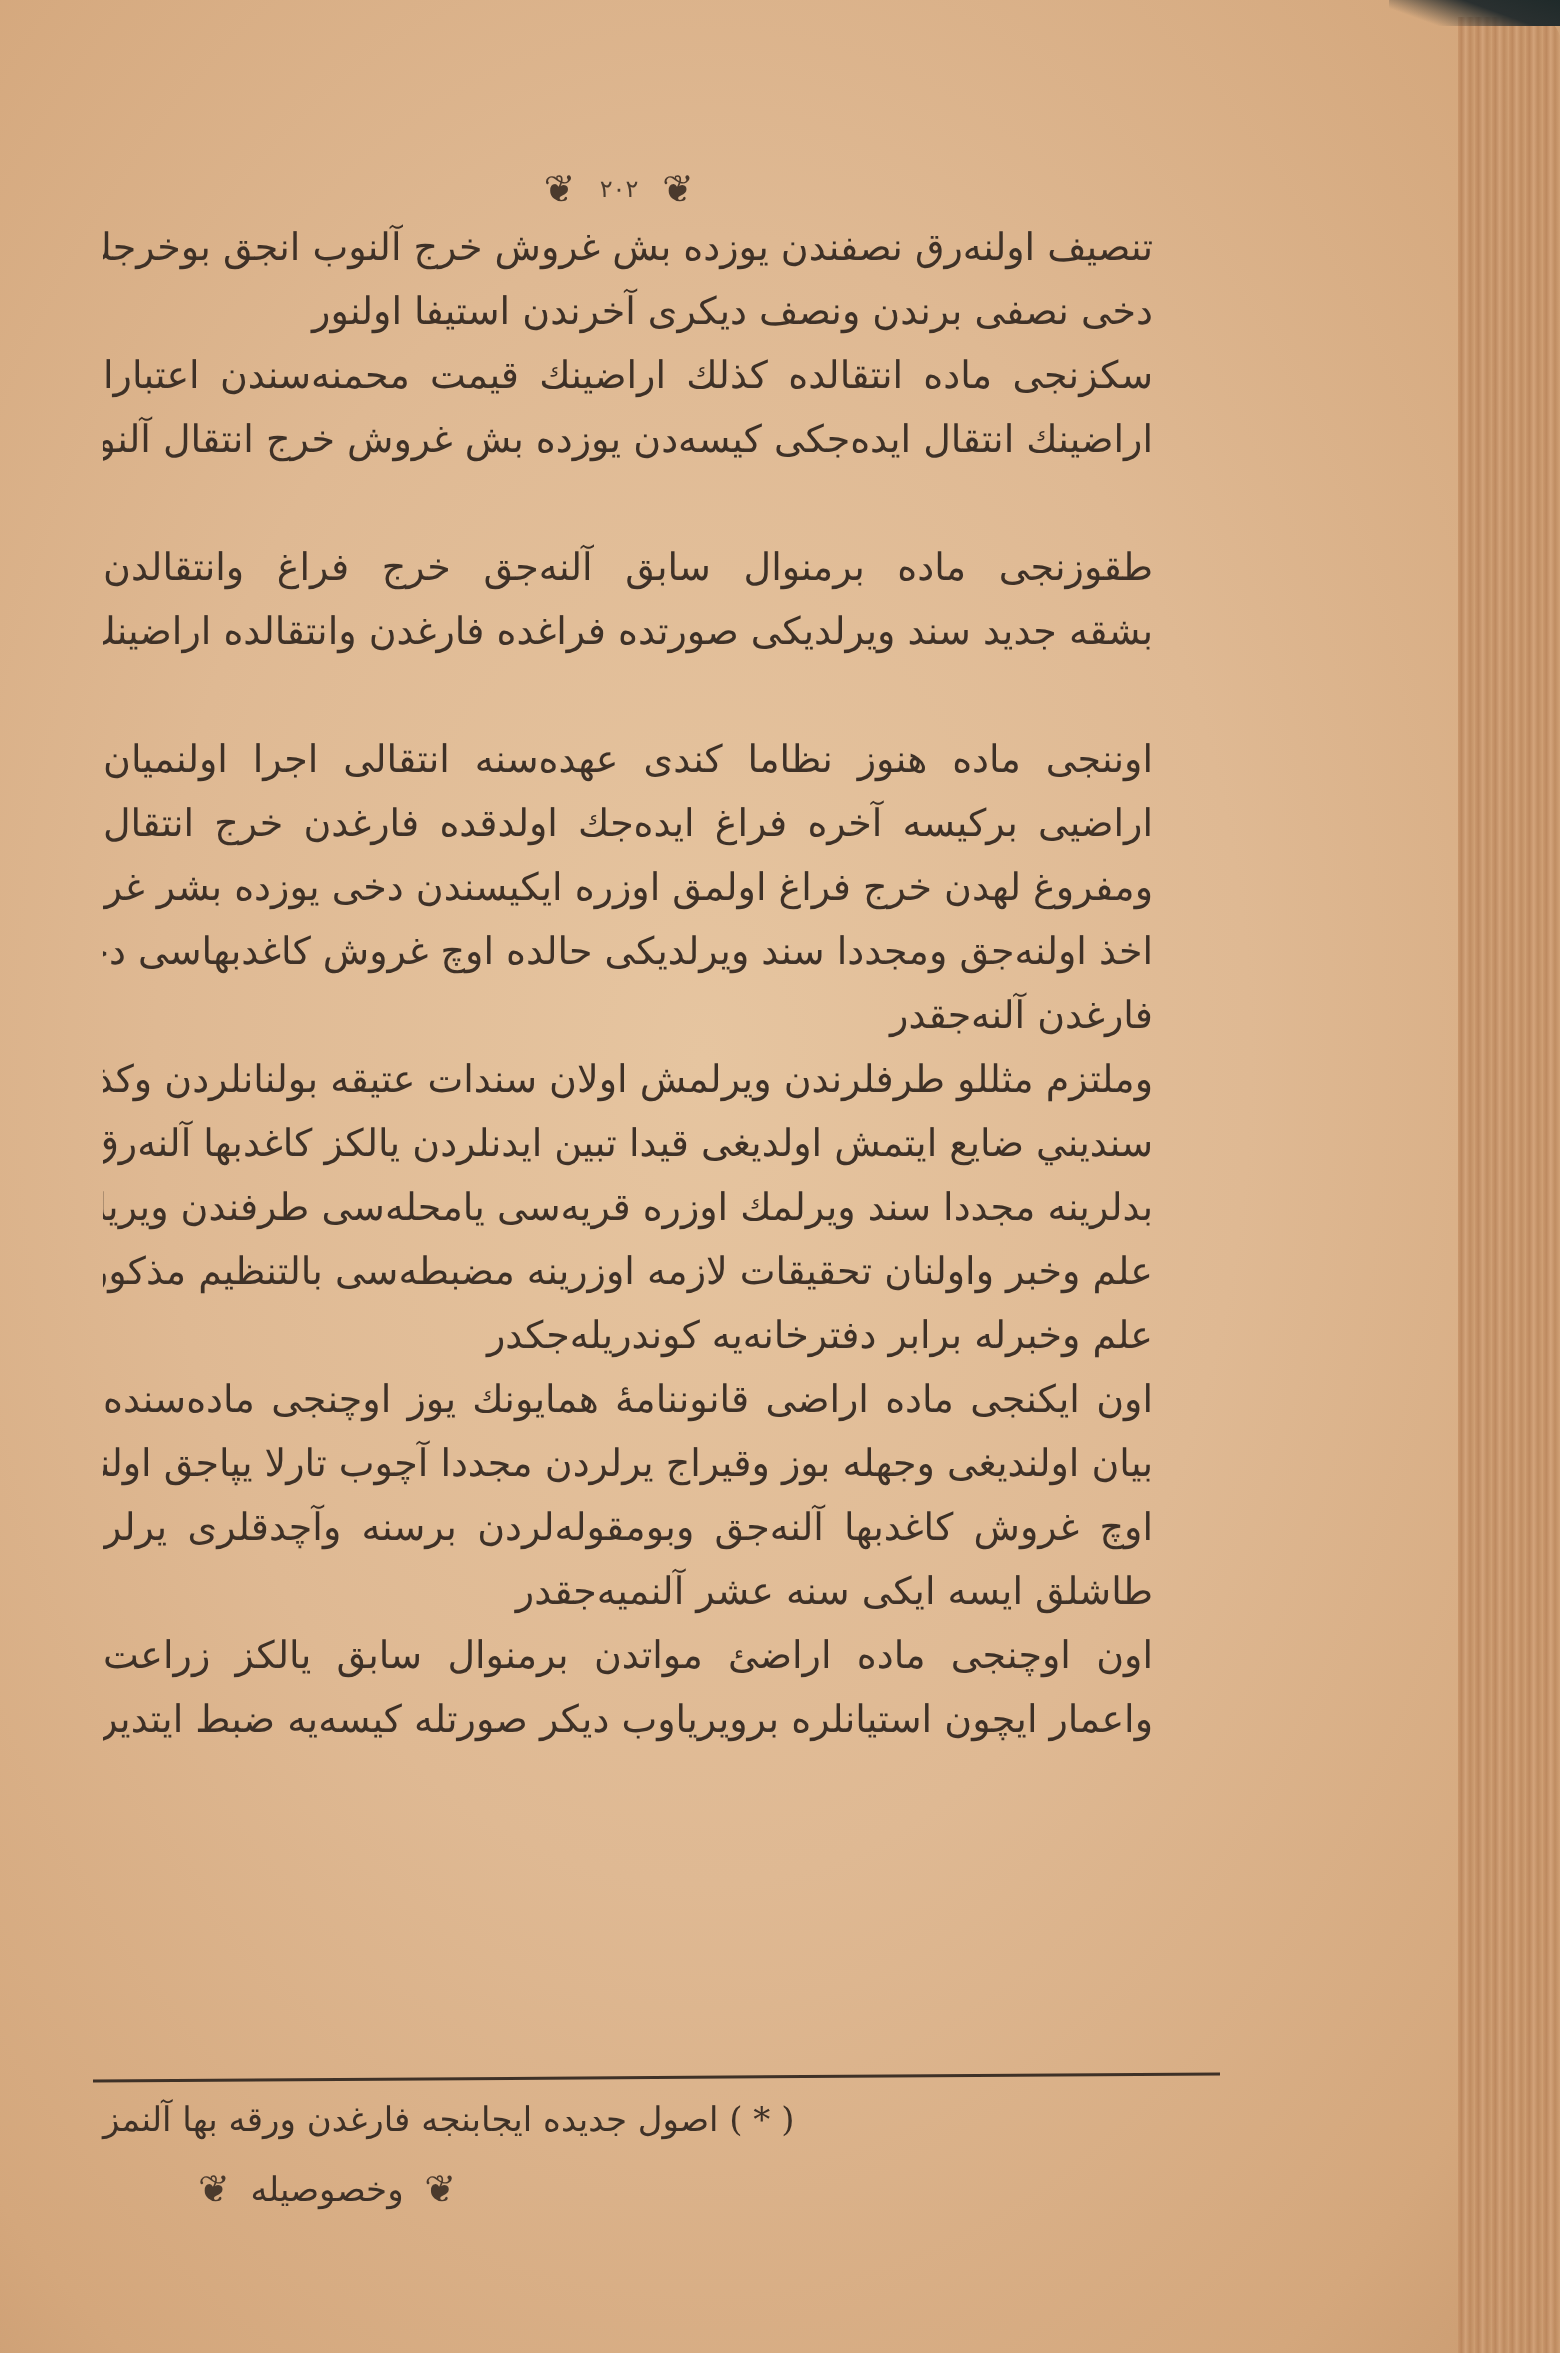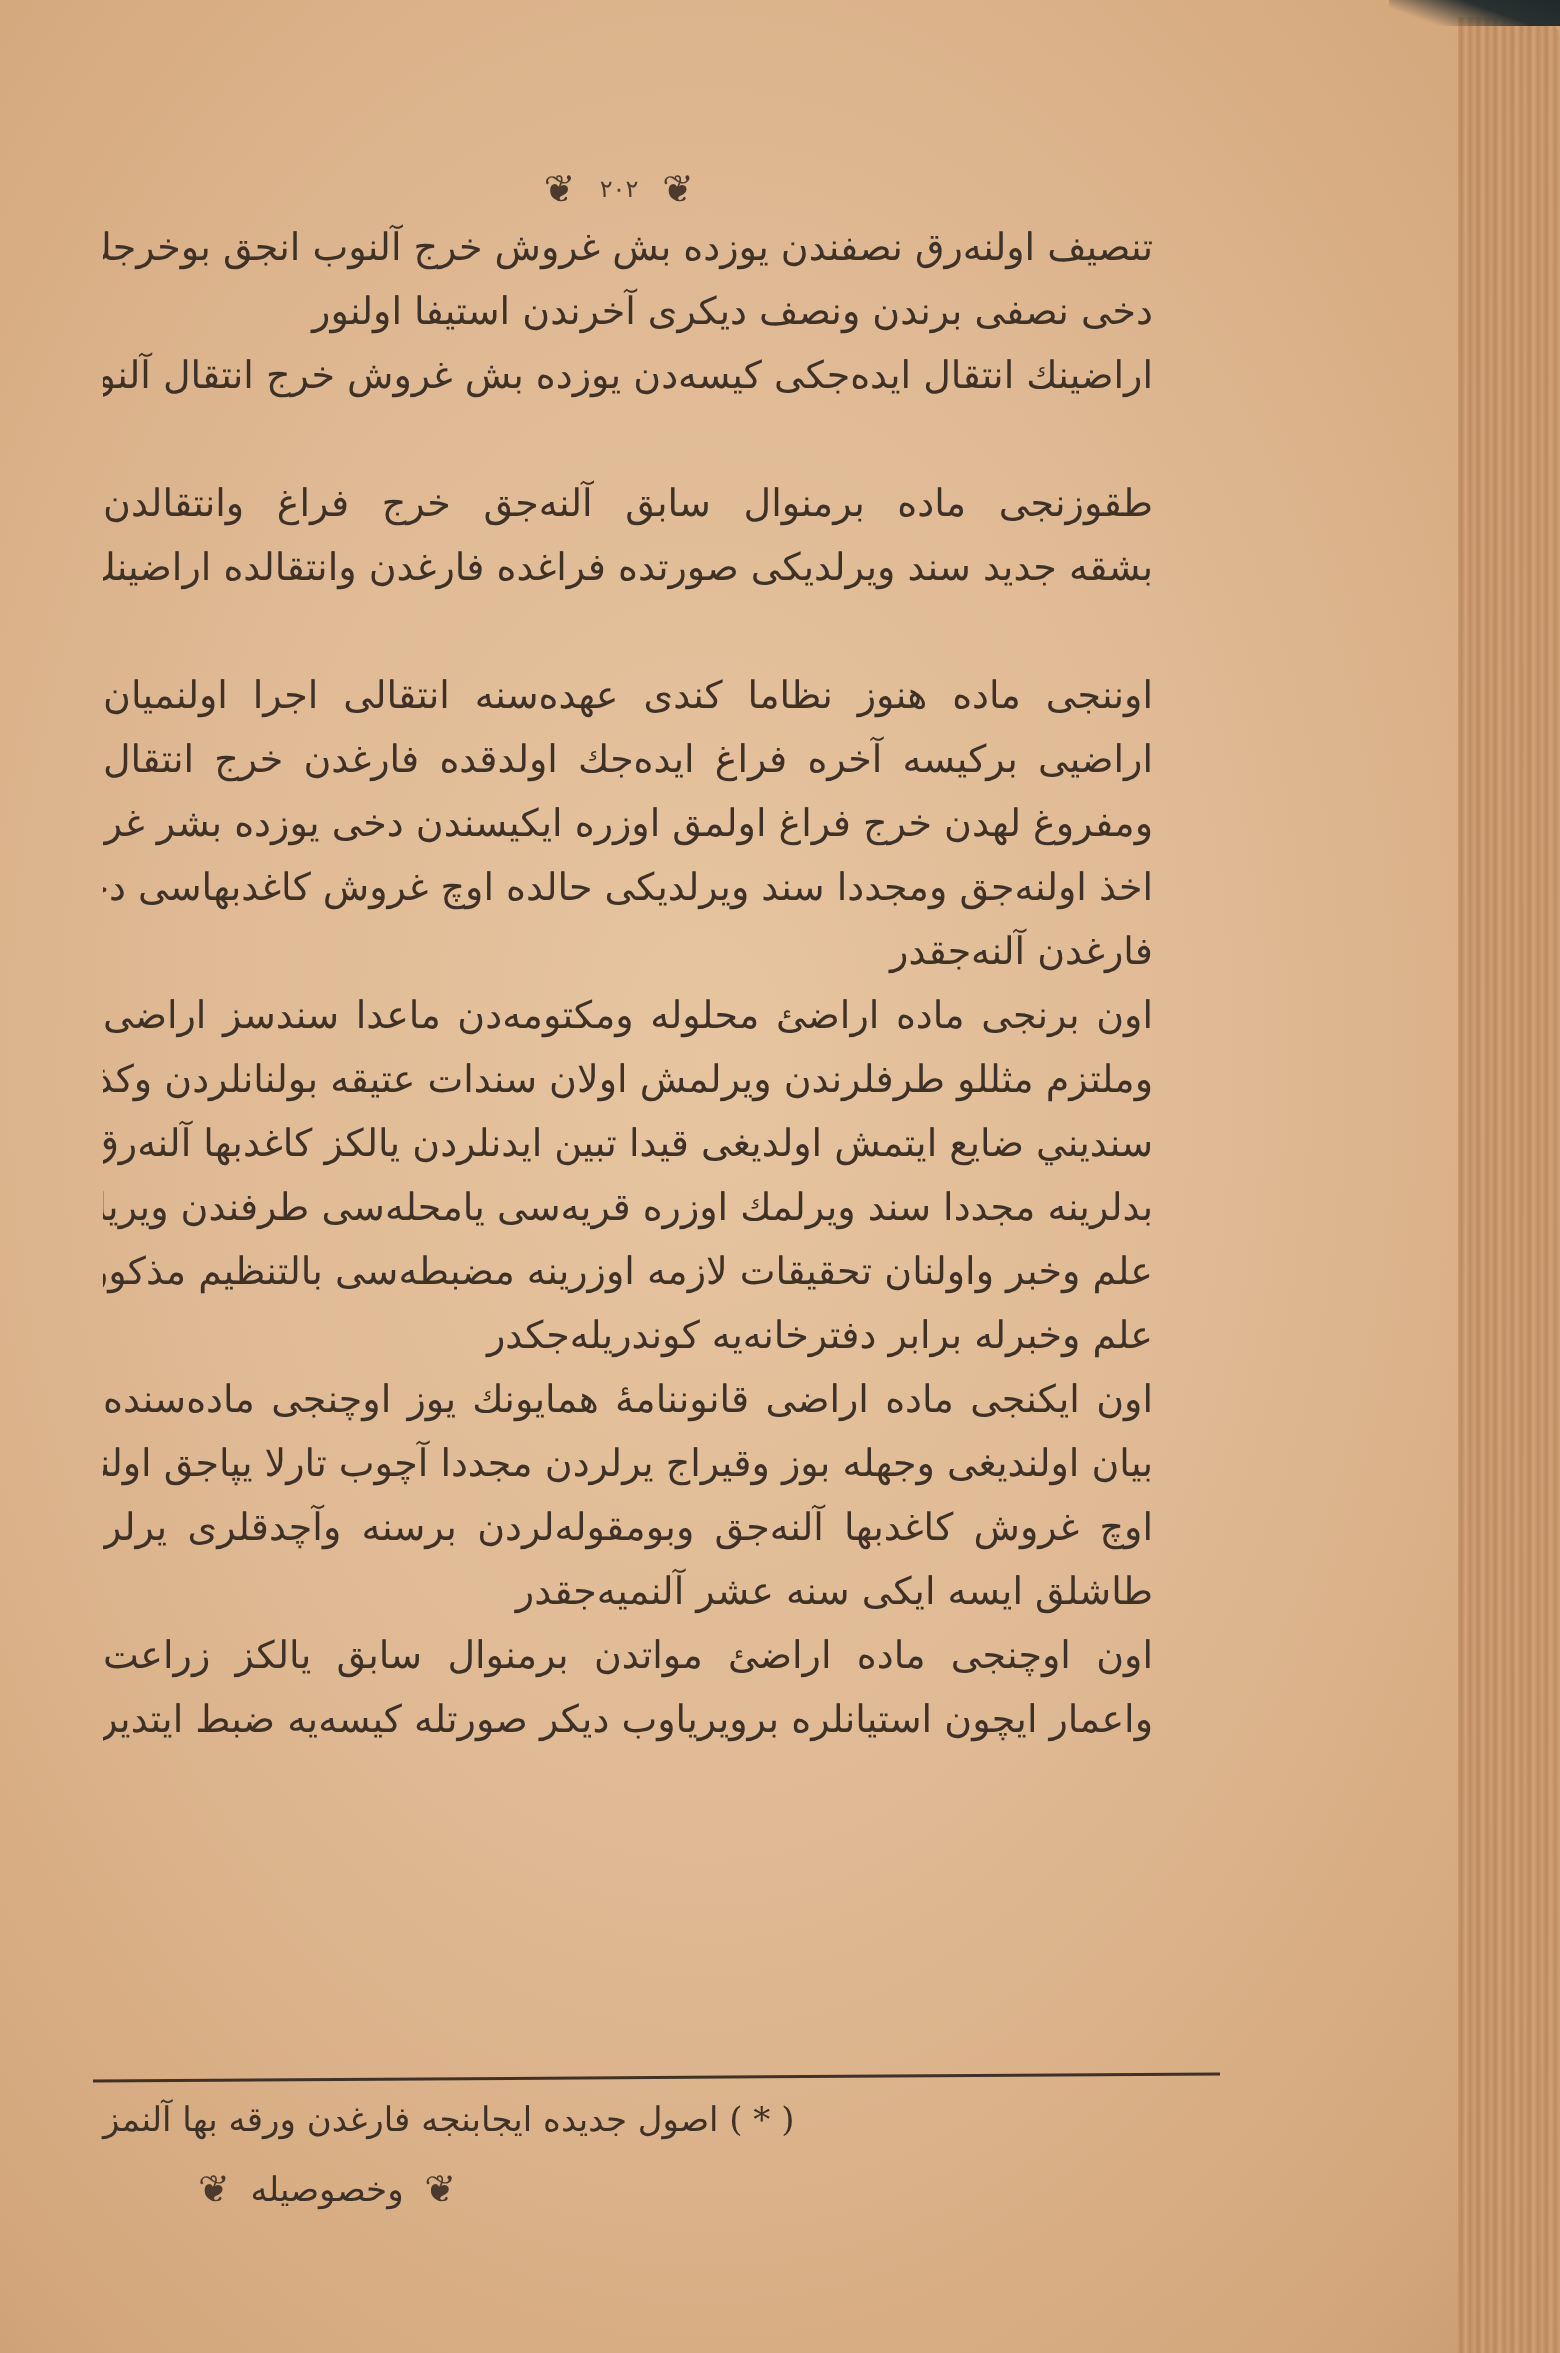--- a/index.html
+++ b/index.html
@@ -69,31 +69,31 @@
 
   <div class="header">
     <span class="ornament">❦</span>
     <span class="page-number">٢٠٢</span>
     <span class="ornament">❦</span>
   </div>
 
   <div class="body-text">
     <span class="line">تنصيف اولنه‌رق نصفندن يوزده بش غروش خرج آلنوب انجق بوخرجك</span>
     <span class="line short">دخى نصفى برندن ونصف ديكرى آخرندن استيفا اولنور</span>
+    <span class="line">سكزنجى ماده   انتقالده كذلك اراضينك قيمت محمنه‌سندن اعتبارا</span>
     <span class="line">اراضينك انتقال ايده‌جكى كيسه‌دن يوزده بش غروش خرج انتقال آلنور</span>
     <span class="gap"></span>
     <span class="line">طقوزنجى ماده   برمنوال سابق آلنه‌جق خرج فراغ وانتقالدن</span>
     <span class="line">بشقه جديد سند ويرلديكى صورتده فراغده فارغدن وانتقالده اراضينك</span>
     <span class="gap"></span>
     <span class="line">اوننجى ماده   هنوز نظاما كندى عهده‌سنه انتقالى اجرا اولنميان</span>
     <span class="line">اراضيى بركيسه آخره فراغ ايده‌جك اولدقده فارغدن خرج انتقال</span>
     <span class="line">ومفروغ لهدن خرج فراغ اولمق اوزره ايكيسندن دخى يوزده بشر غروش</span>
     <span class="line">اخذ اولنه‌جق ومجددا سند ويرلديكى حالده اوچ غروش كاغدبهاسى دخى</span>
     <span class="line short">فارغدن آلنه‌جقدر</span>
-    <span class="line">اون برنجى ماده   اراضئ محلوله ومكتومه‌دن ماعدا سندسز اراضى</span>
     <span class="line">وملتزم مثللو طرفلرندن ويرلمش اولان سندات عتيقه بولنانلردن وكذلك</span>
     <span class="line">سنديني ضايع ايتمش اولديغى قيدا تبين ايدنلردن يالكز كاغدبها آلنه‌رق</span>
     <span class="line">بدلرينه مجددا سند ويرلمك اوزره قريه‌سى يامحله‌سى طرفندن ويريلان</span>
     <span class="line">علم وخبر واولنان تحقيقات لازمه اوزرينه مضبطه‌سى بالتنظيم مذكور</span>
     <span class="line short">علم وخبرله برابر دفترخانه‌يه كوندريله‌جكدر</span>
     <span class="line">اون ايكنجى ماده   اراضى قانوننامهٔ همايونك يوز اوچنجى ماده‌سنده</span>
     <span class="line">بيان اولنديغى وجهله بوز وقيراج يرلردن مجددا آچوب تارلا يپاجق اولنلره</span>
     <span class="line">اوچ غروش كاغدبها آلنه‌جق وبومقوله‌لردن برسنه وآچدقلرى يرلر</span>
     <span class="line short">طاشلق ايسه ايكى سنه عشر آلنميه‌جقدر</span>
     <span class="line">اون اوچنجى ماده   اراضئ مواتدن برمنوال سابق يالكز زراعت</span>

